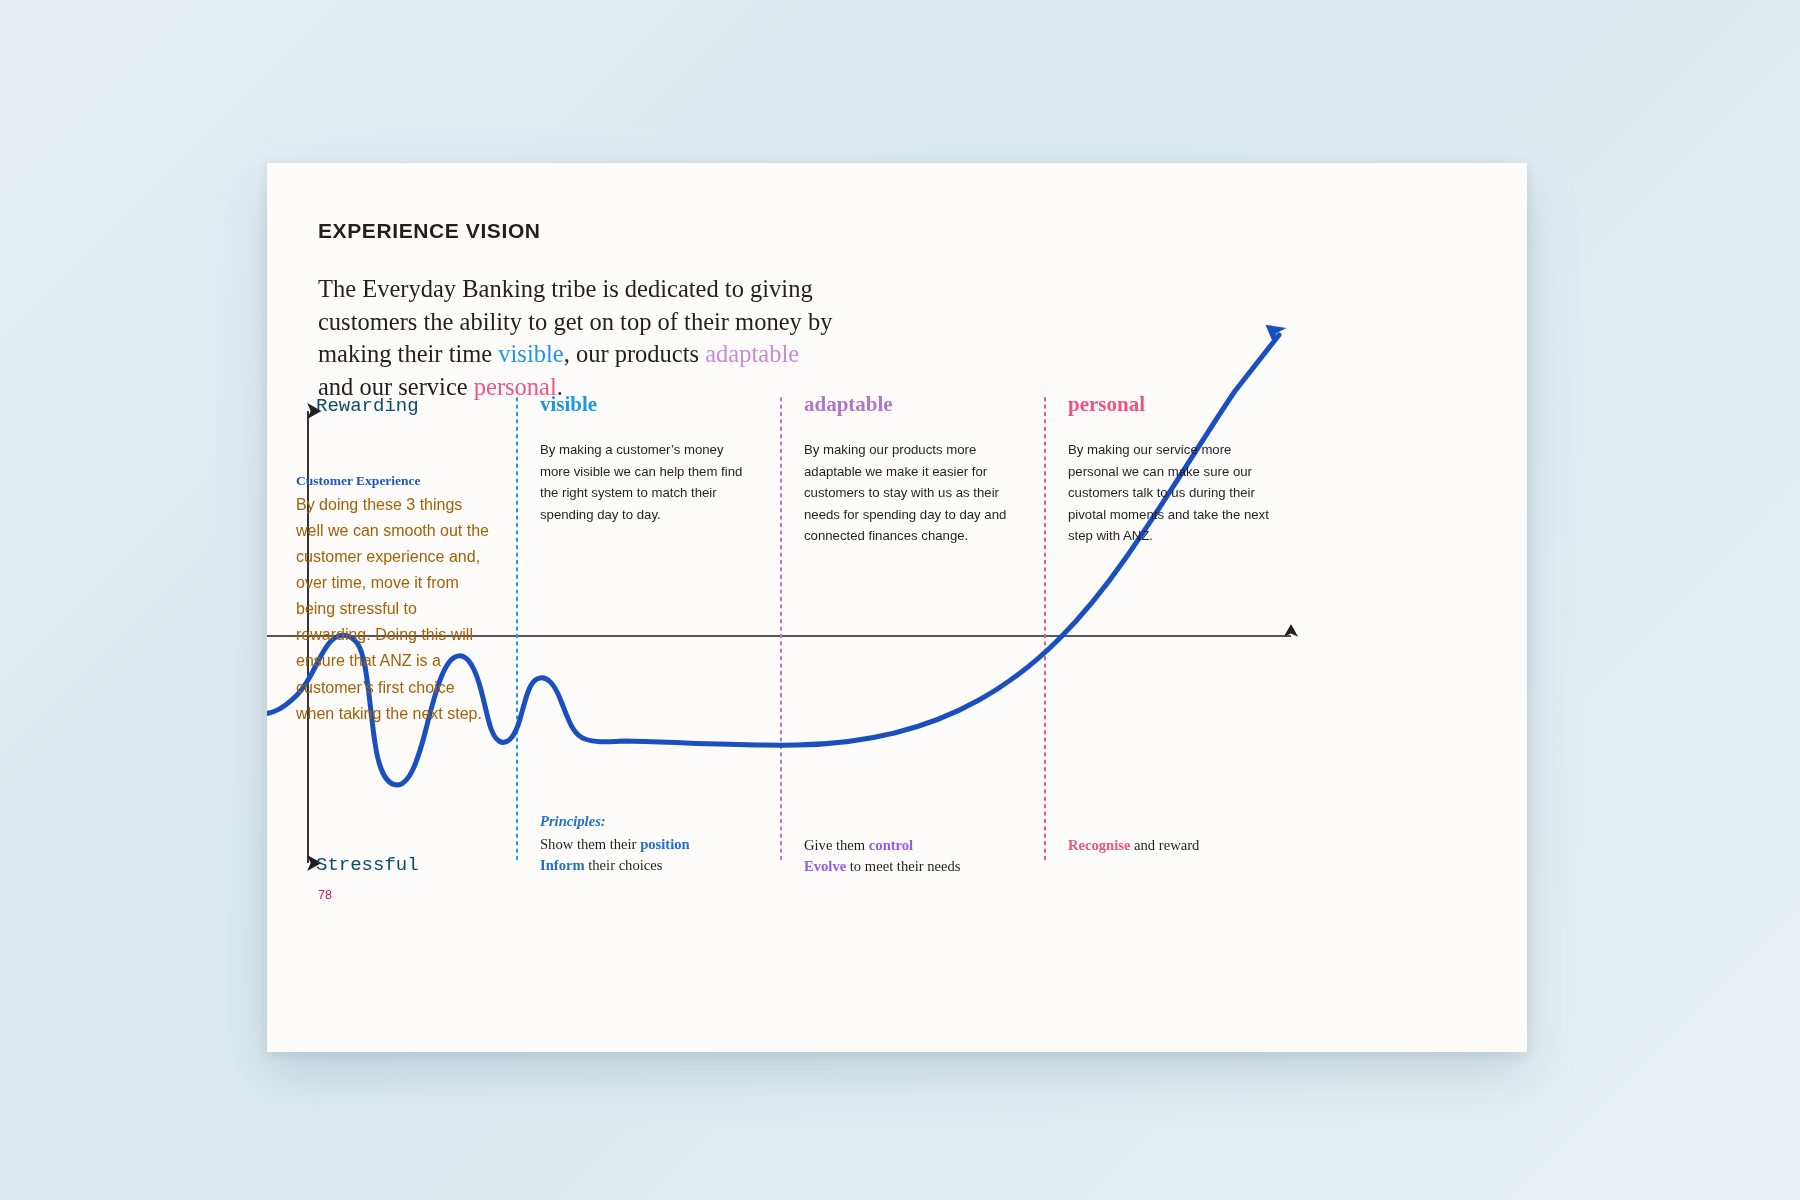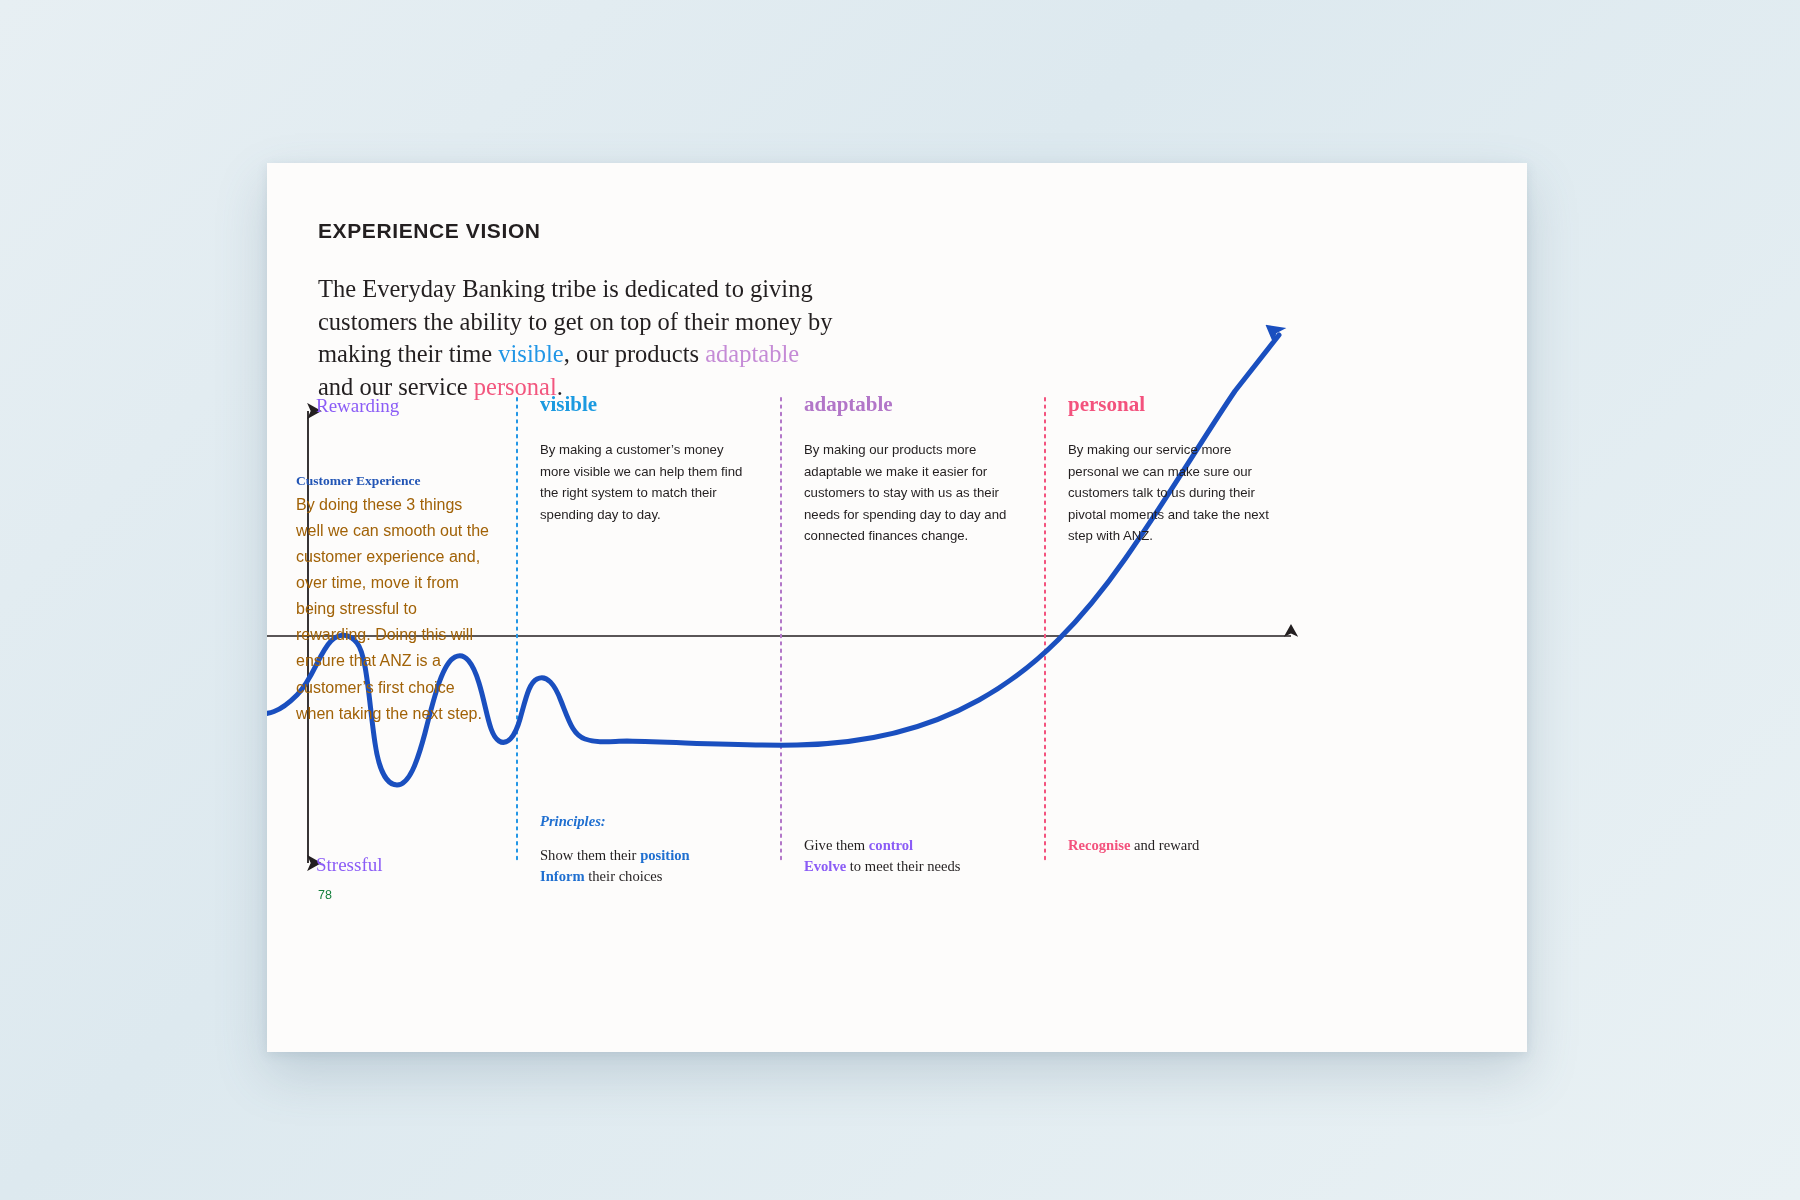--- a/index.html
+++ b/index.html
@@ -60,23 +60,23 @@
     left: 0;
     top: 0;
     width: 1260px;
     height: 889px;
   }
   #chart svg { position: absolute; left: 0; top: 0; }
 
   
   .axis-label {
     position: absolute;
-    font-family: Liberation Serif, serif;
+    font-family: Liberation Mono, monospace;
     font-size: 19px;
-    color: #8b5cf6;
+    color: #0c4a6e;
     white-space: nowrap;
   }
   #label-rewarding { left: 49px; top: 232px; }
   #label-stressful { left: 49px; top: 691px; text-align: right; }
 
   
   .col { position: absolute; width: 206px; }
   .col-head {
     font-family: "Liberation Serif", serif;
     font-size: 21px;
@@ -125,33 +125,33 @@
     color: #231f20;
   }
   #prin-visible   { left: 273px; top: 648px; }
   #prin-adaptable { left: 537px; top: 672px; }
   #prin-personal  { left: 801px; top: 672px; }
   .prin-title {
     font-weight: bold;
     font-style: italic;
     color: #1f6fd0;
     display: block;
-    margin-bottom: 13px;
+    margin-bottom: 2px;
   }
   .k-blue   { color: #1f6fd0; font-weight: bold; }
   .k-purple { color: #8b5cf6; font-weight: bold; }
   .k-pink   { color: #f3527d; font-weight: bold; }
 
   
   #pageno {
     position: absolute;
     left: 51px;
     top: 725px;
     font-size: 12.5px;
-    color: #15803d;
+    color: #be185d;
   }
 </style>
 </head>
 <body>
 
 <div id="stage">
 
   <div id="page">
 
     <div id="title">EXPERIENCE VISION</div>

